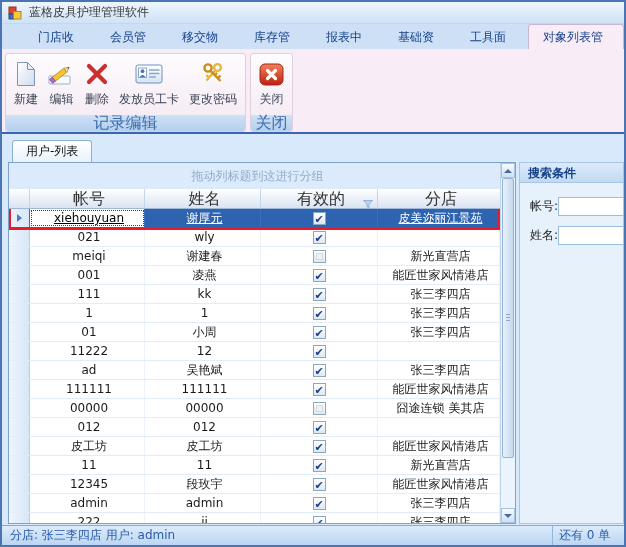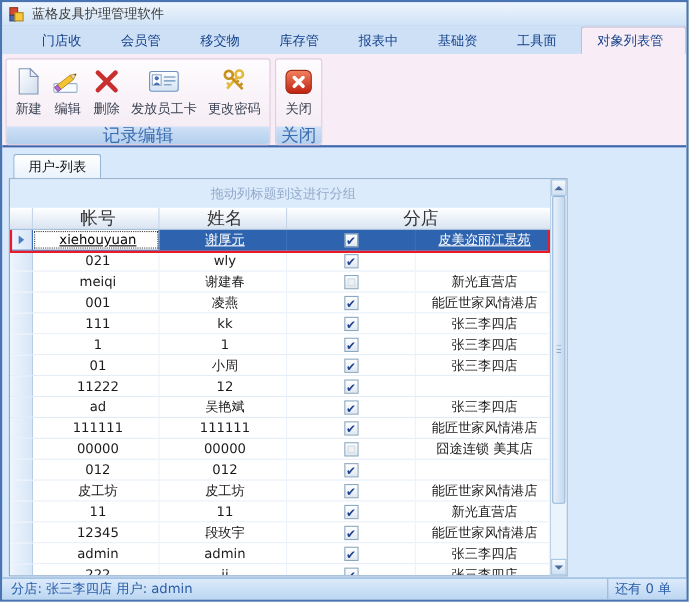--- a/index.html
+++ b/index.html
@@ -224,20 +224,28 @@
 
   <div class="doc-tab">用户-列表</div>
 
   <div class="grid-panel">
     <div class="grid-left">
       <div class="groupby">拖动列标题到这进行分组</div>
       <div class="ghead">
         <div class="hind"></div>
         <div class="hcell c-acc">帐号</div>
         <div class="hcell c-name">姓名</div>
+        <div class="hcell c-valid">
+          <span>有效的</span>
+          <span class="funnel">
+            <svg width="10" height="9" viewBox="0 0 10 9">
+              <path d="M0.5 0.5 h9 l-3.5 3.7 v4 l-2 -1.6 v-2.4 z" fill="#bcd6f2" stroke="#8fb0d8"></path>
+            </svg>
+          </span>
+        </div>
         <div class="hcell c-branch">分店</div>
       </div>
       <div class="grows" id="grid-rows">
           <div class="grow sel">
             <div class="gcell ind">
               <span class="row-arrow"></span>
             </div>
             <div class="gcell c-acc focus-cell">xiehouyuan</div>
             <div class="gcell c-name">谢厚元</div>
             <div class="gcell c-valid">
@@ -396,19 +404,30 @@
       <div class="sbtn up">
           <span class="tri-up"></span>
         </div>
       <div class="sthumb"></div>
       <div class="sbtn down">
           <span class="tri-dn"></span>
         </div>
     </div>
   </div>
 
+  <div class="search-panel">
+    <div class="sp-header">搜索条件</div>
+    <div class="sp-field first">
+      <label>帐号:</label>
+      <input type="text" value="" style="">
+    </div>
+    <div class="sp-field">
+      <label>姓名:</label>
+      <input type="text" value="" style="">
+    </div>
+  </div>
 
   <div class="statusbar">
     <div class="sb-left">分店: 张三李四店 用户: admin</div>
     <div class="sb-right">还有 0 单</div>
   </div>
 
 </div>
 
 </body></html>

